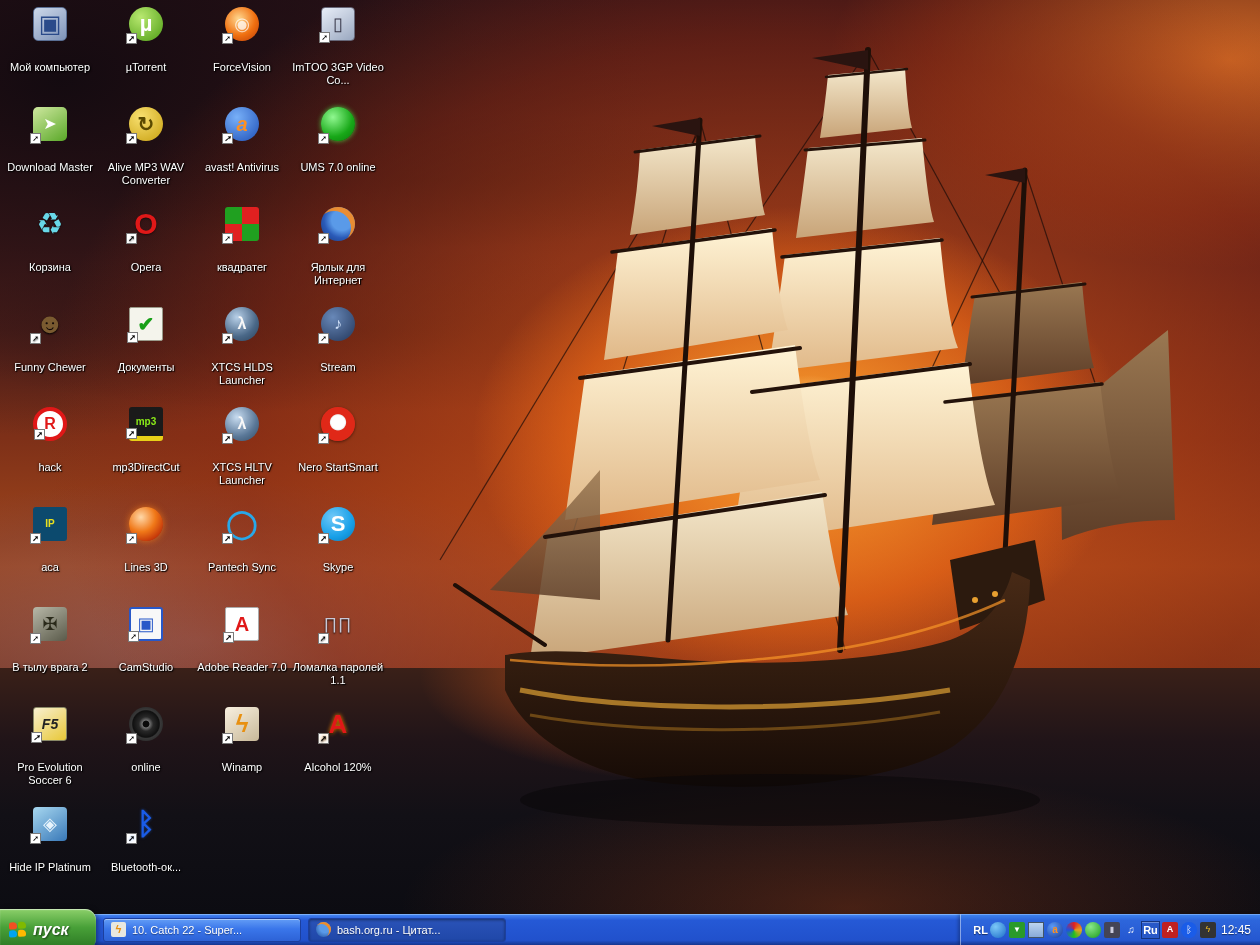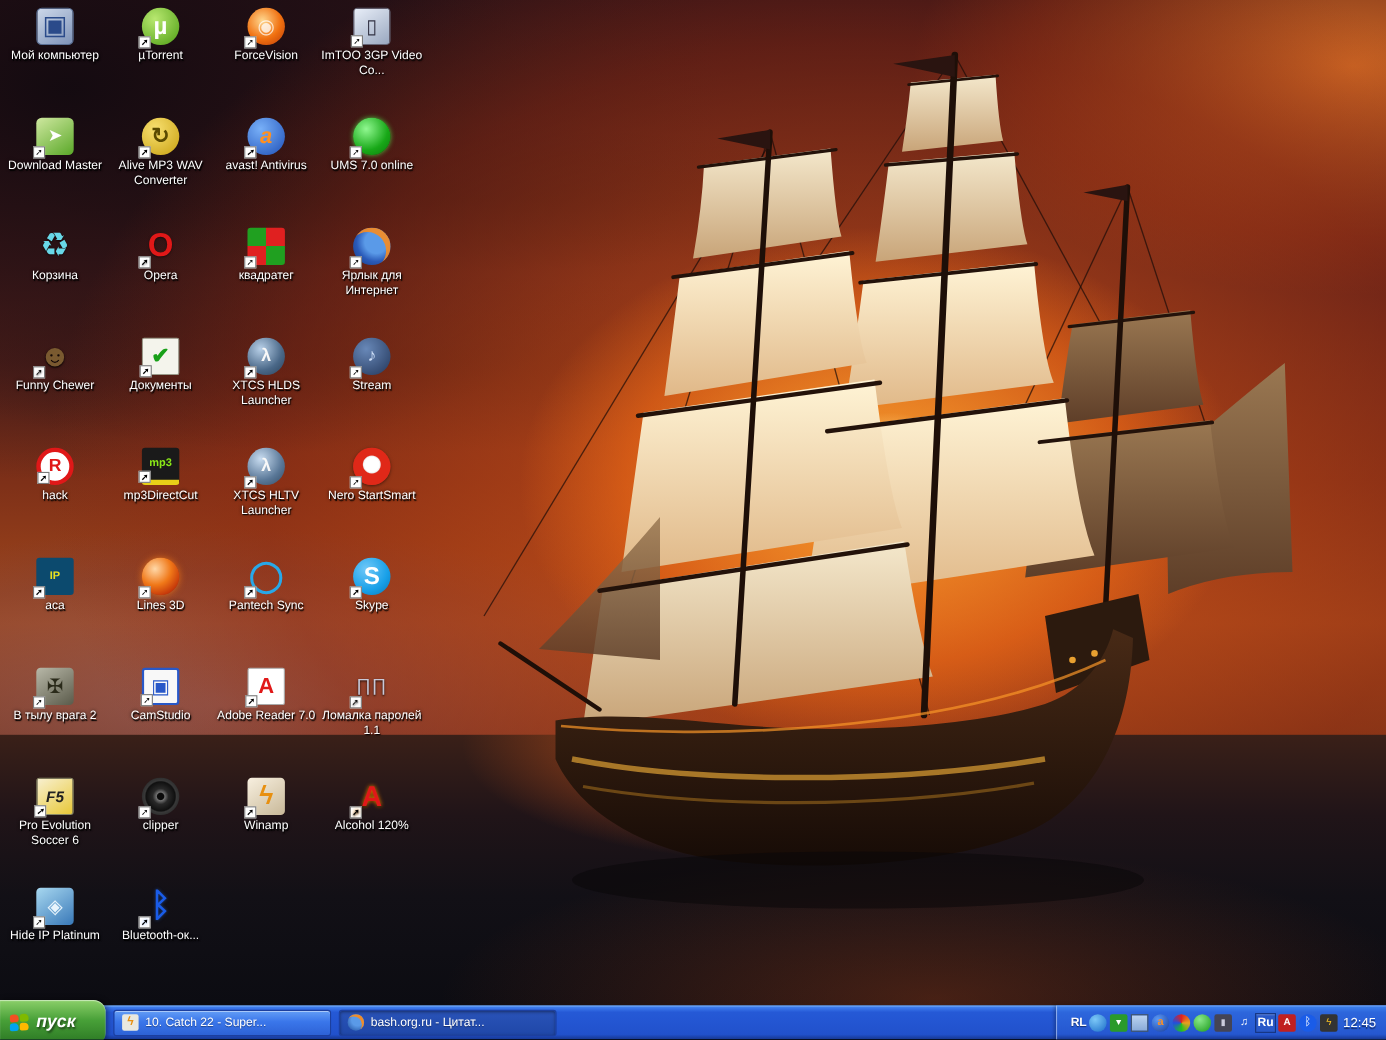--- a/index.html
+++ b/index.html
@@ -33,21 +33,21 @@
   
   .icon-grid { position:absolute; top:2px; left:2px; display:grid;
     grid-template-columns:repeat(4,96px); grid-auto-rows:100px; z-index:5; }
   .dicon { display:flex; flex-direction:column; align-items:center; padding-top:5px; cursor:pointer; }
   .dicon .img { width:34px; height:34px; position:relative; display:flex;
     align-items:center; justify-content:center; font-size:22px; line-height:1; }
   .dicon .sc { position:absolute; left:-3px; bottom:-3px; width:11px; height:11px;
     background:#fff; border:1px solid #7a7a7a; font-size:8px; line-height:9px;
     text-align:center; color:#000; }
   .dicon .sc::before { content:"➚"; }
-  .dicon .lbl { margin-top:4px; font-size:11px; color:#fff; text-align:center;
+  .dicon .lbl { margin-top:20px; font-size:11px; color:#fff; text-align:center;
     line-height:1.18; max-width:92px;
     text-shadow:1px 1px 1px #000, 0 0 3px rgba(0,0,0,.9); }
 
   
   .taskbar { position:absolute; left:0; top:914px; width:1260px; height:31px;
     display:flex; align-items:center; z-index:10;
     background:linear-gradient(#4a90f4 0%, #3a76ea 8%, #2559d6 20%, #2151cc 85%, #16368e 100%);
     box-shadow:inset 0 1px 0 rgba(160,200,255,.6); }
   .start { height:41px; min-width:96px; border-radius:0 11px 11px 0; cursor:pointer;
     background:linear-gradient(#8cd06a 0%, #48a038 45%, #2f7d26 90%, #256a1e 100%);
@@ -413,21 +413,21 @@
           <span class="sc"></span>
         </div>
         <div class="lbl">Pro Evolution Soccer 6</div>
       </div>
 
       <div class="dicon">
         <div class="img" style=";background:radial-gradient(circle,#0a0a0a 12%,#707070 16%,#282828 30%,#101010 55%,#383838 60%,#181818);border-radius:50%">
           <span class="glyph"></span>
           <span class="sc"></span>
         </div>
-        <div class="lbl">clipper</div>
+        <div class="lbl">online</div>
       </div>
 
       <div class="dicon">
         <div class="img" style=";background:linear-gradient(145deg,#f8f0e0,#c8b898);border-radius:4px;color:#e89010;font-weight:bold;font-size:24px">
           <span class="glyph">ϟ</span>
           <span class="sc"></span>
         </div>
         <div class="lbl">Winamp</div>
       </div>
 

